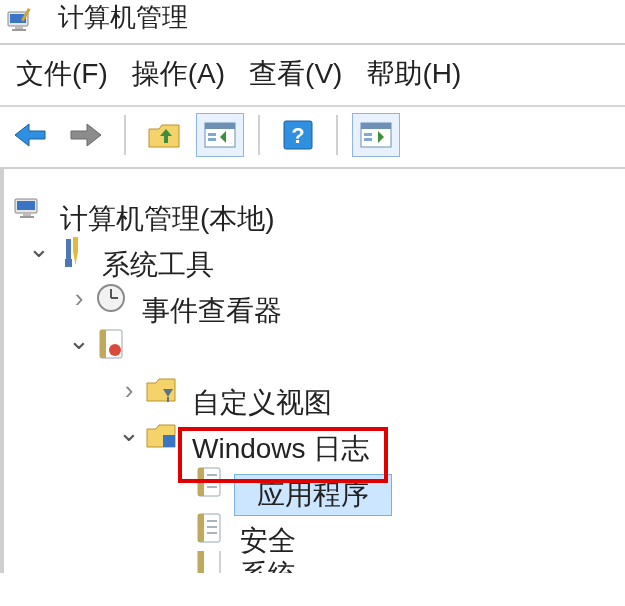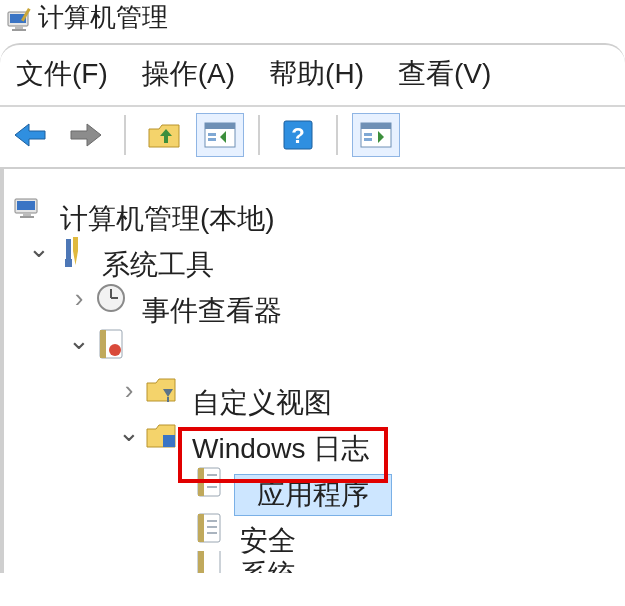--- a/index.html
+++ b/index.html
@@ -10,40 +10,39 @@
     width: 625px;
     height: 606px;
     overflow: hidden;
     color: #222;
   }
 
   
   .titlebar {
     display: flex;
     align-items: center;
-    gap: 2px;
+    gap: 22px;
     padding: 0 6px 8px 6px;
     font-size: 26px;
   }
   .titlebar .title-icon {
     width: 30px;
     height: 28px;
     display: inline-flex;
     align-items: center;
     justify-content: center;
   }
 
   
   .menubar {
     display: flex;
-    gap: 34px;
+    gap: 24px;
     padding: 10px 16px 12px 16px;
     font-size: 28px;
     border-top: 2px solid #cfcfcf;
-    border-radius: 20px;
   }
   .menu-item { white-space: nowrap; cursor: default; }
 
   
   .toolbar {
     display: flex;
     align-items: center;
     gap: 8px;
     padding: 6px 10px 10px 6px;
     border-top: 2px solid #d6d6d6;
@@ -127,22 +126,22 @@
       <rect x="6" y="25" width="14" height="2" fill="#9b9b9b"></rect>
       <rect x="22" y="4" width="3" height="14" fill="#c9a63a" transform="rotate(30 22 4)"></rect>
     </svg>
   </span>
   <span>计算机管理</span>
 </div>
 
 <div class="menubar">
   <span class="menu-item"><span>文件(F)</span></span>
   <span class="menu-item"><span>操作(A)</span></span>
+  <span class="menu-item"><span>查看(V)</span></span>
   <span class="menu-item"><span>帮助(H)</span></span>
-  <span class="menu-item"><span>查看(V)</span></span>
 </div>
 
 <div class="toolbar">
   <div class="tb-btn">
     <svg width="38" height="30" viewBox="0 0 38 30">
       <path d="M18 4 L4 15 L18 26 L18 19 L34 19 L34 11 L18 11 Z" fill="#2f8fe0" stroke="#1c5e9c"></path>
     </svg>
   </div>
   <div class="tb-btn">
     <svg width="38" height="30" viewBox="0 0 38 30">

